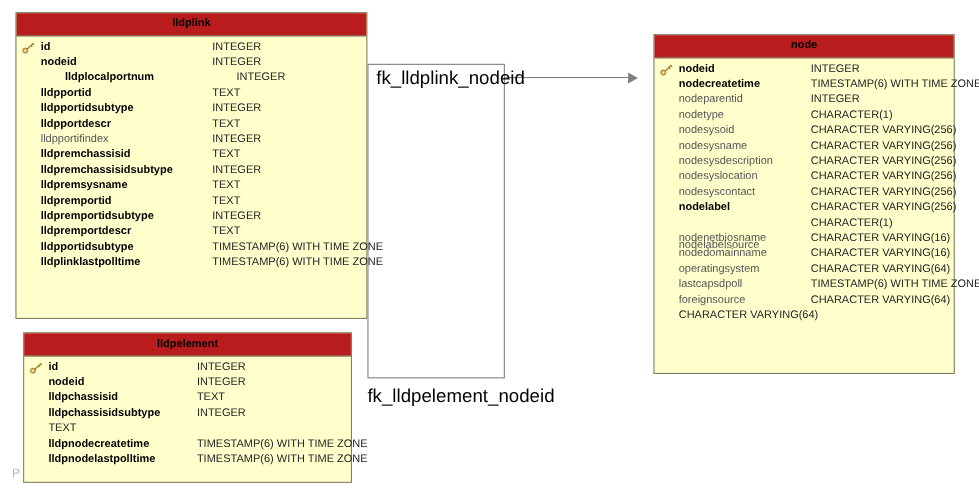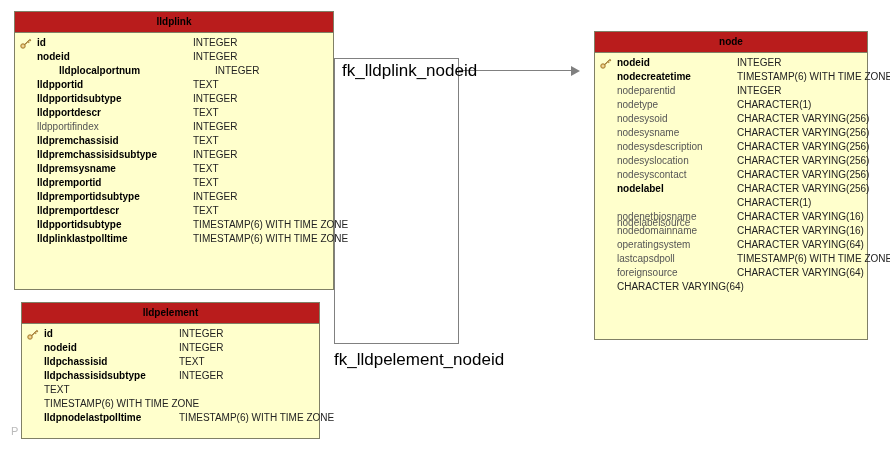--- a/index.html
+++ b/index.html
@@ -249,20 +249,21 @@
         <div class="col-key"></div>
         <div class="col-name" style="width: 135px; flex: 0 0 135px;">lldpchassisidsubtype</div>
         <div class="col-type">INTEGER</div>
       </div>
       <div class="col-row nn">
         <div class="col-key"></div>
         <div class="col-type">TEXT</div>
       </div>
       <div class="col-row nn">
         <div class="col-key"></div>
+        <div class="col-name" style="width: 135px; flex: 0 0 135px;">lldpnodecreatetime</div>
         <div class="col-type">TIMESTAMP(6) WITH TIME ZONE</div>
       </div>
       <div class="col-row nn">
         <div class="col-key"></div>
         <div class="col-name" style="width: 135px; flex: 0 0 135px;">lldpnodelastpolltime</div>
         <div class="col-type">TIMESTAMP(6) WITH TIME ZONE</div>
       </div>
     </div>
 </div>
 

